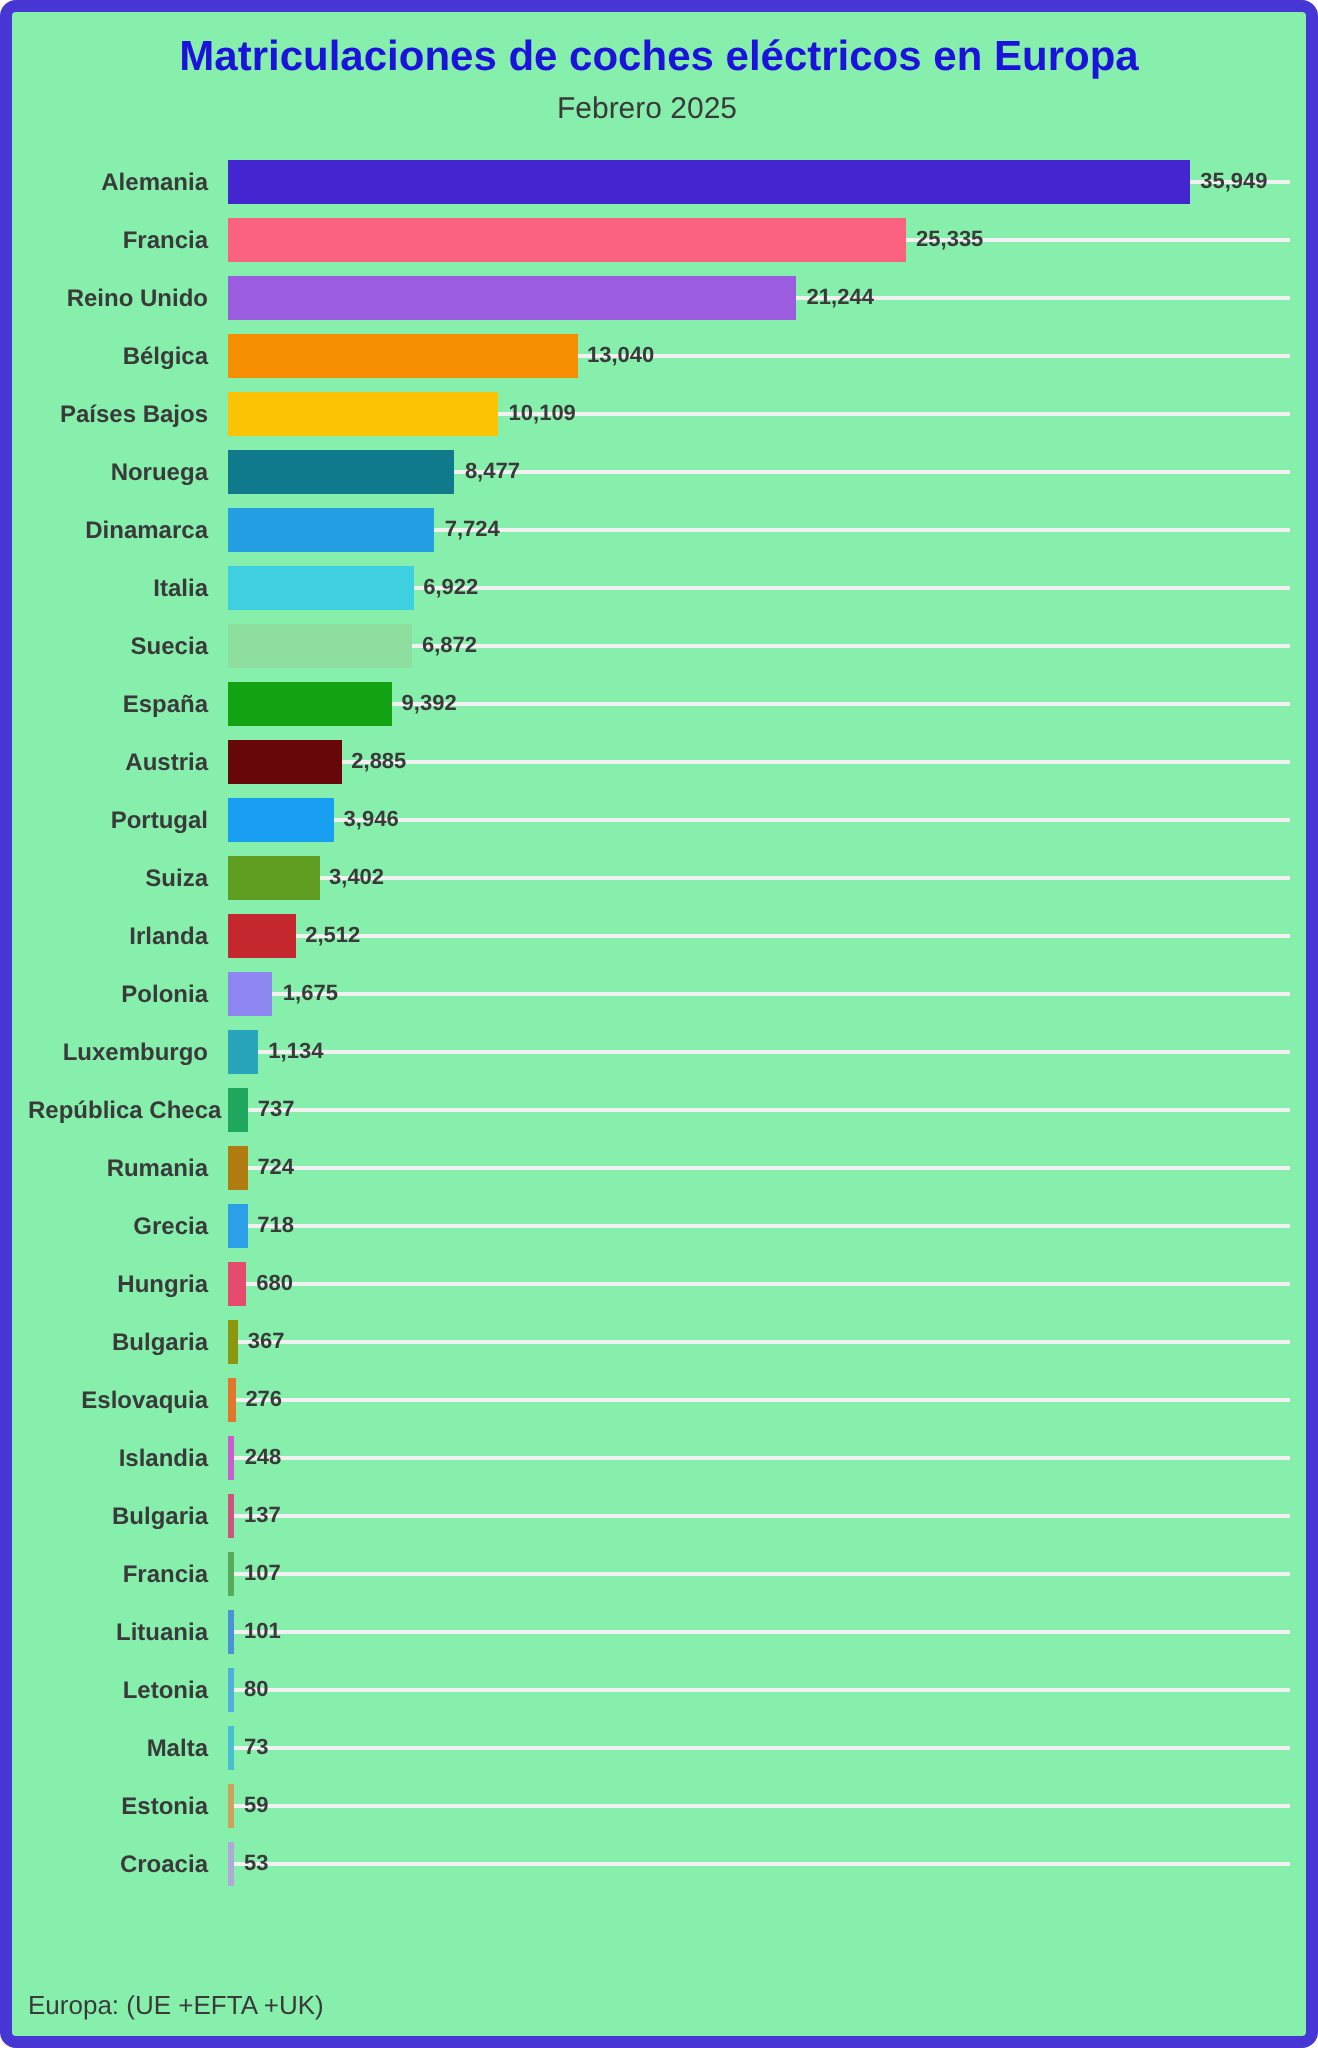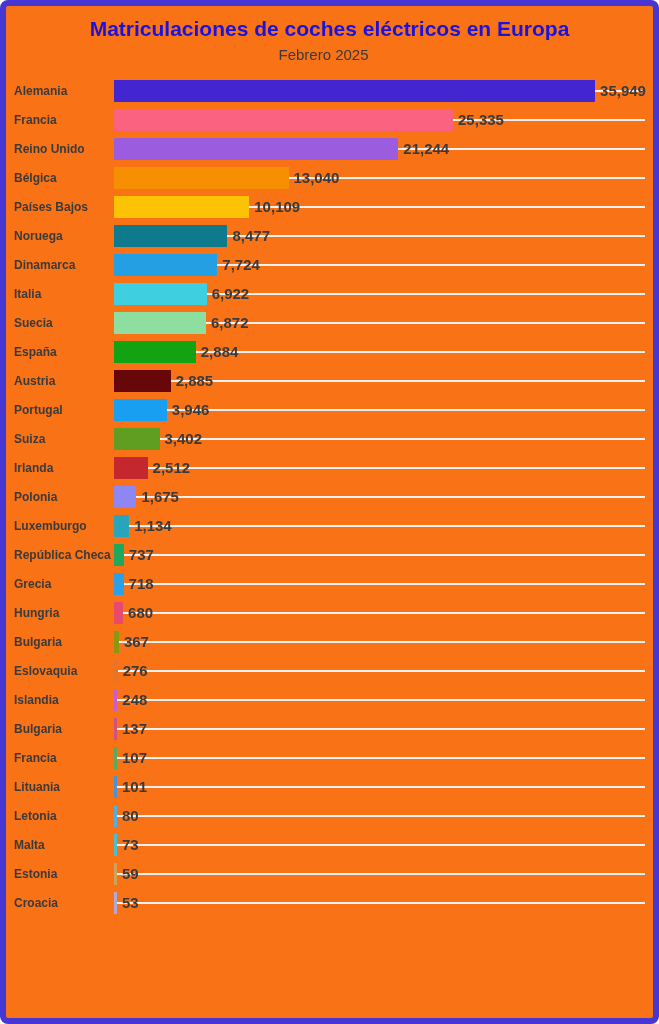--- a/index.html
+++ b/index.html
@@ -2,21 +2,21 @@
 <html><head>
 <meta charset="utf-8">
 <style>
   html, body { margin: 0; padding: 0; background: #ffffff; }
   * { box-sizing: border-box; }
   .frame {
     width: 659px;
     height: 1024px;
     border: 6px solid #4637d4;
     border-radius: 8px;
-    background: #f97316;
+    background: #86efac;
     font-family: "Liberation Sans", sans-serif;
     display: flex;
     flex-direction: column;
     overflow: hidden;
   }
   .header { padding-top: 10px; text-align: center; flex: none; }
   .title {
     font-size: 21px;
     font-weight: 700;
     color: #1c13da;
@@ -37,21 +37,21 @@
   }
   .row {
     height: 29px;
     display: flex;
     align-items: center;
   }
   .country-label {
     flex: none;
     width: 100px;
     padding-right: 10px;
-    text-align: left;
+    text-align: right;
     font-size: 12px;
     font-weight: 700;
     color: #3a3a3a;
     white-space: nowrap;
   }
   .track {
     flex: 1;
     position: relative;
     height: 100%;
     display: flex;
@@ -68,21 +68,21 @@
   }
   .bar {
     position: relative;
     height: 22px;
     min-width: 3px;
     flex: none;
   }
   .value-label {
     position: relative;
     margin-left: 5px;
-    font-size: 15px;
+    font-size: 11px;
     font-weight: 700;
     color: #3a3a3a;
     white-space: nowrap;
   }
   .footer {
     flex: 1;
     display: flex;
     align-items: flex-end;
     padding: 0 8px 8px 8px;
   }
@@ -171,21 +171,21 @@
           <div class="gridline" style="background: rgb(241, 241, 241);"></div>
           <div class="bar" style="width: 17.3191%; background: rgb(142, 223, 159);"></div>
           <span class="value-label">6,872</span>
         </div>
       </div>
       <div class="row">
         <span class="country-label">España</span>
         <div class="track">
           <div class="gridline" style="background: rgb(241, 241, 241);"></div>
           <div class="bar" style="width: 15.4037%; background: rgb(18, 162, 18);"></div>
-          <span class="value-label">2,884</span>
+          <span class="value-label">9,392</span>
         </div>
       </div>
       <div class="row">
         <span class="country-label">Austria</span>
         <div class="track">
           <div class="gridline" style="background: rgb(241, 241, 241);"></div>
           <div class="bar" style="width: 10.6682%; background: rgb(104, 7, 9);"></div>
           <span class="value-label">2,885</span>
         </div>
       </div>
@@ -231,20 +231,28 @@
       </div>
       <div class="row">
         <span class="country-label">República Checa</span>
         <div class="track">
           <div class="gridline" style="background: rgb(241, 241, 241);"></div>
           <div class="bar" style="width: 1.85741%; background: rgb(30, 167, 93);"></div>
           <span class="value-label">737</span>
         </div>
       </div>
       <div class="row">
+        <span class="country-label">Rumania</span>
+        <div class="track">
+          <div class="gridline" style="background: rgb(241, 241, 241);"></div>
+          <div class="bar" style="width: 1.82465%; background: rgb(176, 124, 18);"></div>
+          <span class="value-label">724</span>
+        </div>
+      </div>
+      <div class="row">
         <span class="country-label">Grecia</span>
         <div class="track">
           <div class="gridline" style="background: rgb(241, 241, 241);"></div>
           <div class="bar" style="width: 1.80953%; background: rgb(43, 159, 232);"></div>
           <span class="value-label">718</span>
         </div>
       </div>
       <div class="row">
         <span class="country-label">Hungria</span>
         <div class="track">
@@ -327,13 +335,16 @@
       </div>
       <div class="row">
         <span class="country-label">Croacia</span>
         <div class="track">
           <div class="gridline" style="background: rgb(241, 241, 241);"></div>
           <div class="bar" style="width: 0.133573%; background: rgb(176, 168, 216);"></div>
           <span class="value-label">53</span>
         </div>
       </div>
     </div>
+  <div class="footer">
+    <span class="footer-text">Europa: (UE +EFTA +UK)</span>
+  </div>
 </div>
 
 </body></html>

